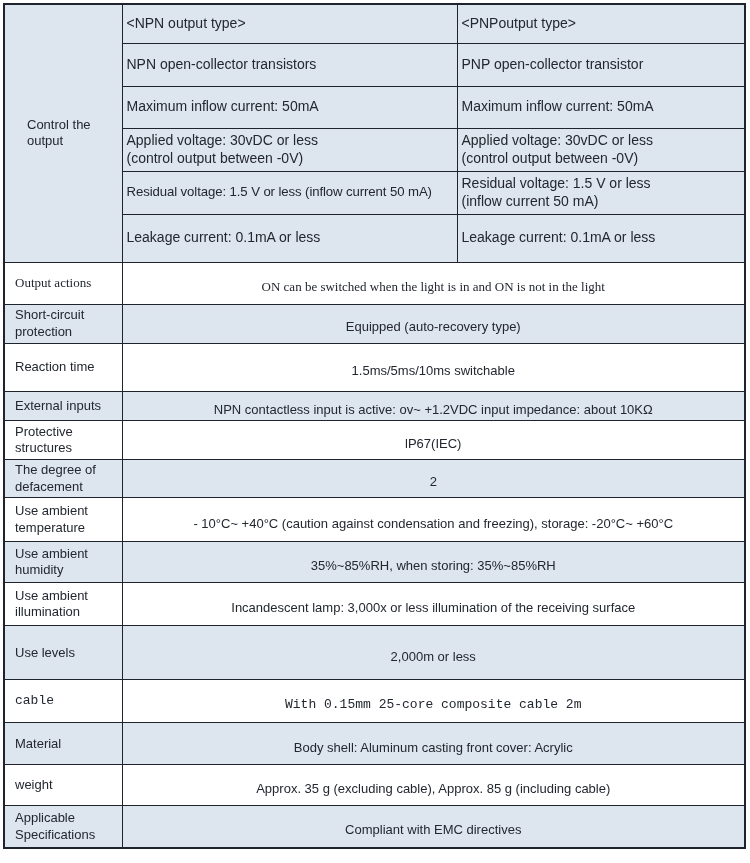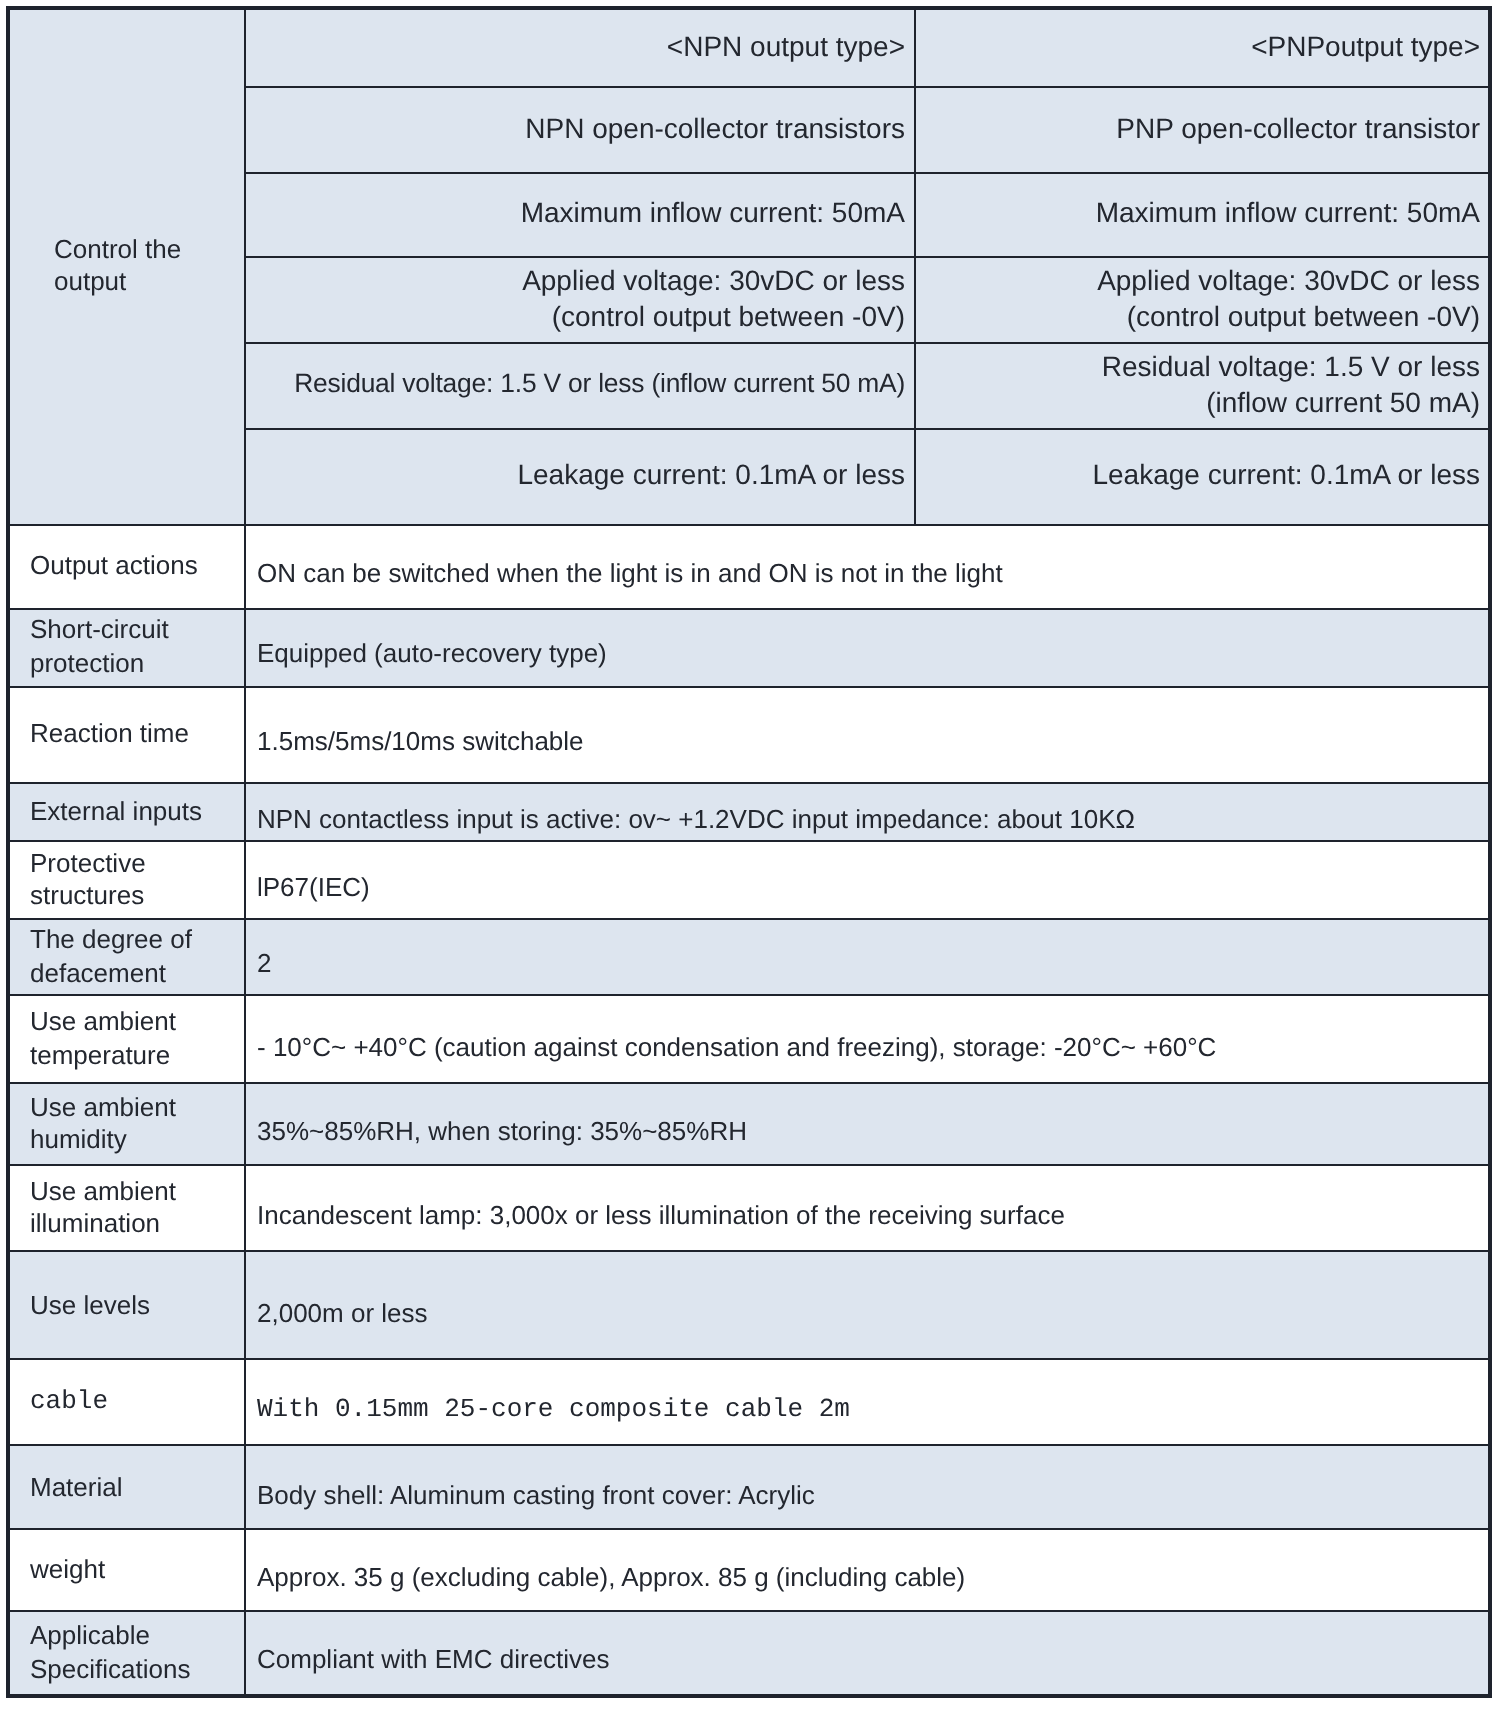--- a/index.html
+++ b/index.html
@@ -31,26 +31,26 @@
   td.label {
     text-align: left;
     vertical-align: middle;
     padding: 2px 4px 2px 10px;
   }
   td.ctrl-label {
     padding-left: 22px;
     vertical-align: middle;
   }
   td.value {
-    text-align: left;
+    text-align: center;
     vertical-align: middle;
     padding: 10px 6px 2px 6px;
   }
   td.ctrl {
-    text-align: right;
+    text-align: left;
     vertical-align: middle;
     font-size: 14px;
     padding: 3px 4px;
   }
   td.tight { font-size: 13.2px; letter-spacing: -0.1px; }
   tr.alt td, td.alt { background: #dde5ef; }
   tr.plain td { background: #ffffff; }
 </style>
 </head>
 <body>
@@ -85,21 +85,21 @@
     <tr style="height:43px;">
       <td class="ctrl alt tight">Residual voltage: 1.5 V or less (inflow current 50 mA)</td>
       <td class="ctrl alt">Residual voltage: 1.5 V or less
 (inflow current 50 mA)</td>
     </tr>
     <tr style="height:48px;">
       <td class="ctrl alt">Leakage current: 0.1mA or less</td>
       <td class="ctrl alt">Leakage current: 0.1mA or less</td>
     </tr>
 
-    <tr class="plain" style="height:42px;">
+    <tr class="plain" style="height:42px;font-family:Liberation Serif, serif;">
       <td class="label">Output actions</td>
       <td class="value" colspan="2">ON can be switched when the light is in and ON is not in the light</td>
     </tr>
     <tr class="alt" style="height:39px;">
       <td class="label">Short-circuit protection</td>
       <td class="value" colspan="2">Equipped (auto-recovery type)</td>
     </tr>
     <tr class="plain" style="height:48px;margin-top:18px;">
       <td class="label">Reaction time</td>
       <td class="value" colspan="2">1.5ms/5ms/10ms switchable</td>

